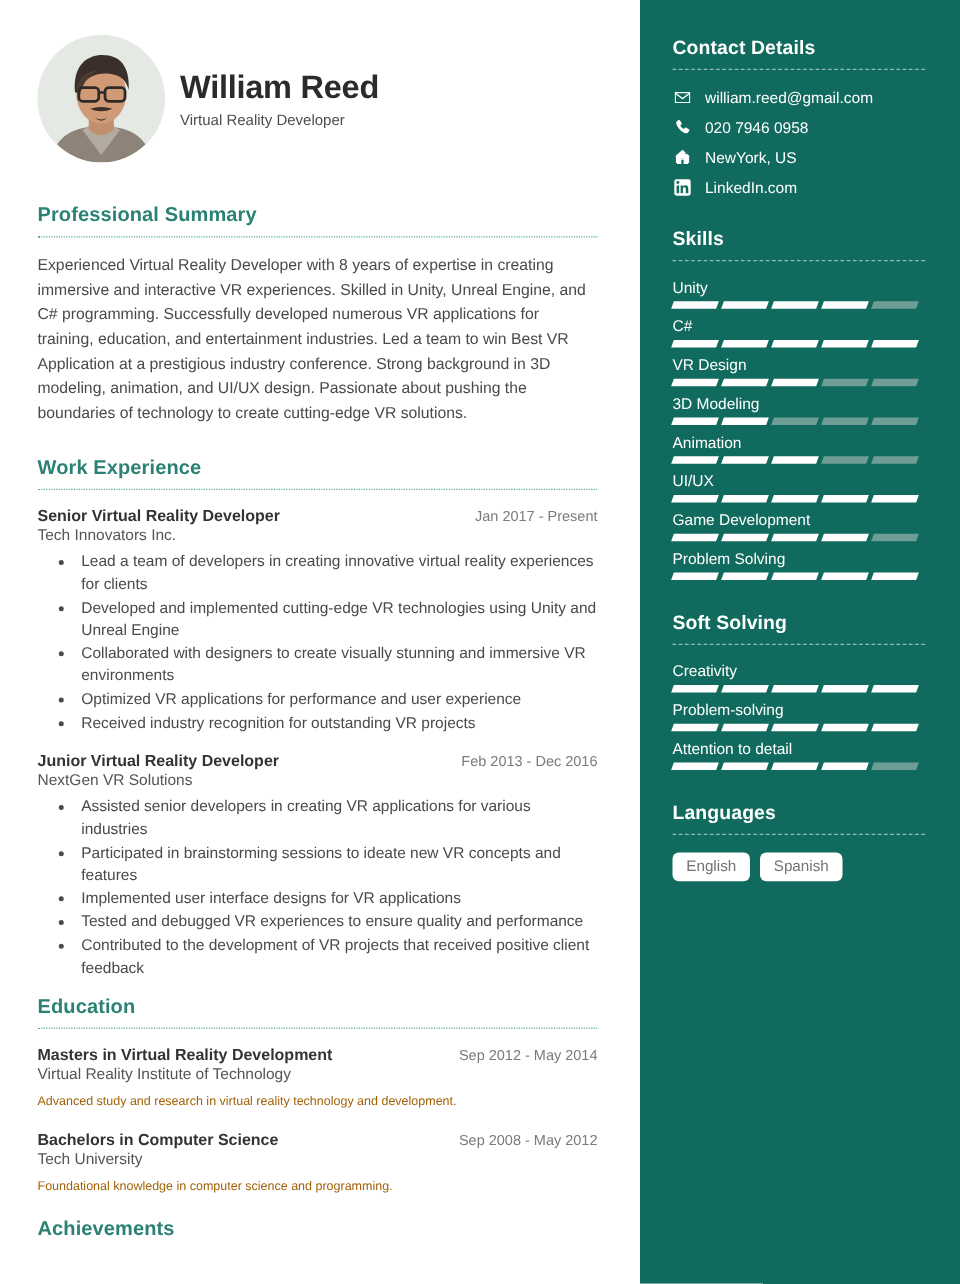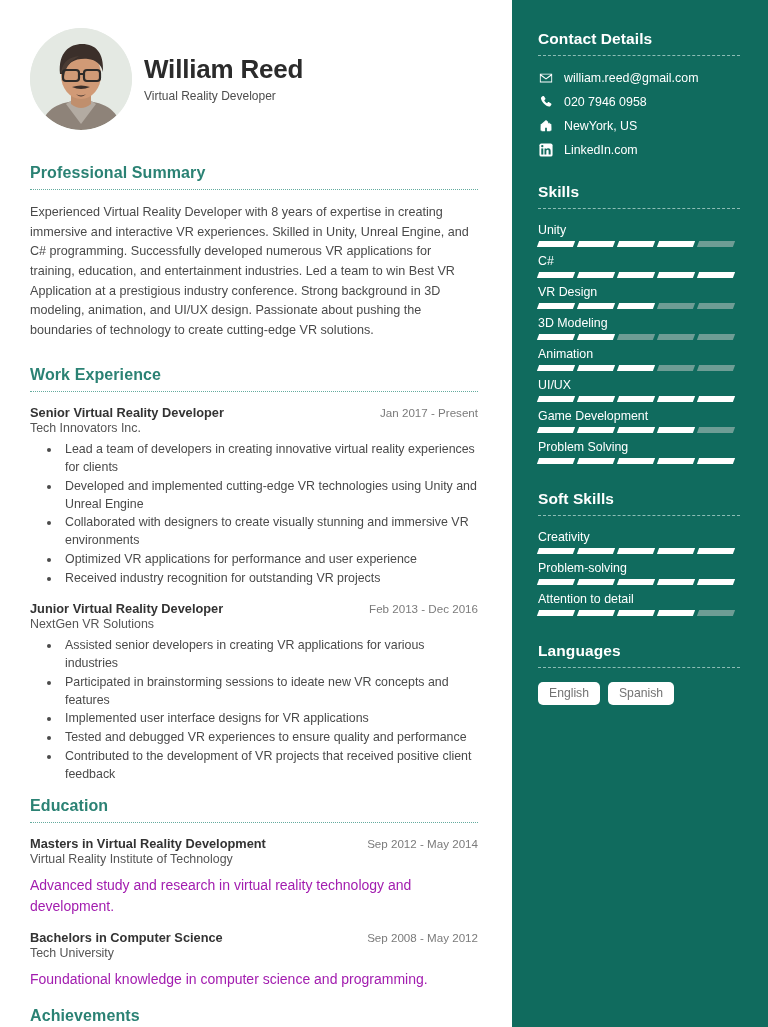--- a/index.html
+++ b/index.html
@@ -59,21 +59,21 @@
   .entry-date { font-size: 11.6px; color: #7b7b7b; white-space: nowrap; padding-left: 10px; }
   .entry-sub { font-size: 12.4px; color: #555555; margin-top: 1px; }
 
   ul.bullets { margin: 6px 0 14px 0; padding-left: 31px; }
   ul.bullets li {
     font-size: 12.4px; color: #4a4a4a; line-height: 1.43;
     margin-bottom: 1px; padding-left: 4px;
   }
   ul.bullets li::marker { color: #4a4a4a; font-size: 12px; }
 
-  .edu-desc { font-size: 14px; color: #a21caf; line-height: 1.45; margin: 9px 0 14px 0; }
+  .edu-desc { font-size: 10px; color: #a16207; line-height: 1.45; margin: 9px 0 14px 0; }
 
   .exp-wrap { margin-bottom: 14px; }
   .edu-wrap { margin-bottom: 10px; }
 
   .work-section { margin-bottom: 12px; }
   .edu-section { margin-bottom: 18px; }
 
   
   .sidebar {
     width: 256px; height: 1027px;
@@ -360,21 +360,21 @@
               <span class="bar on"></span>
               <span class="bar on"></span>
               <span class="bar on"></span>
               <span class="bar on"></span>
             </div>
           </div>
         </div>
     </div>
 
     <div class="side-block">
-      <div class="side-title">Soft Skills</div>
+      <div class="side-title">Soft Solving</div>
       <div class="side-divider"></div>
       <div id="soft-skills-list">
           <div class="skill">
             <div class="skill-name">Creativity</div>
             <div class="bars">
               <span class="bar on"></span>
               <span class="bar on"></span>
               <span class="bar on"></span>
               <span class="bar on"></span>
               <span class="bar on"></span>

